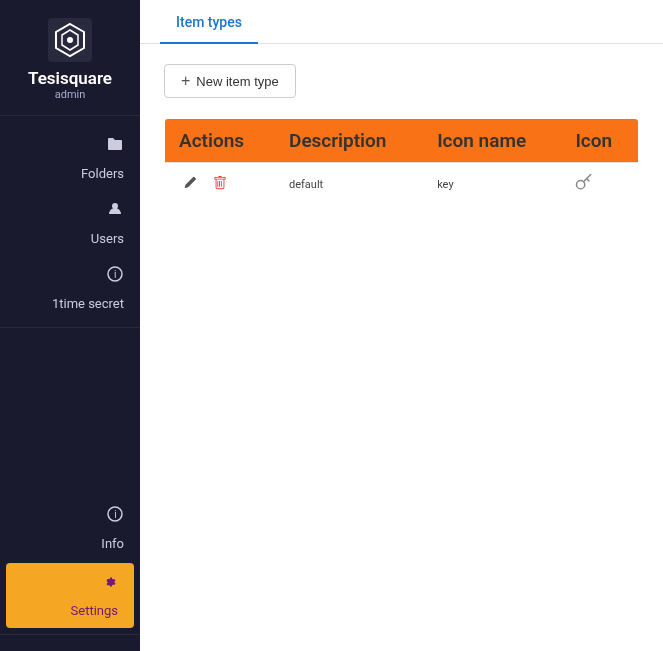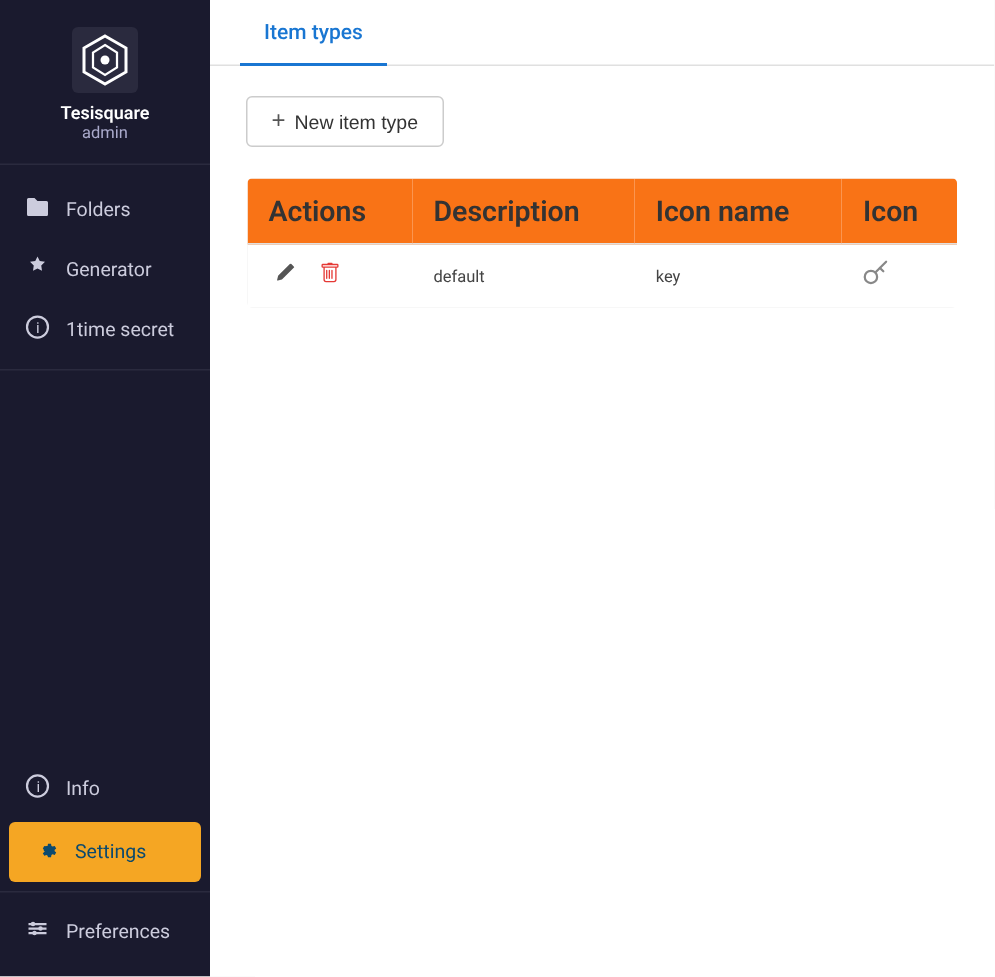--- a/index.html
+++ b/index.html
@@ -24,49 +24,50 @@
     }
 
     .logo-icon {
       width: 44px;
       height: 44px;
       margin-bottom: 6px;
     }
 
     .sidebar-appname {
       color: #ffffff;
-      font-size: 12px;
+      font-size: 17px;
       font-weight: 600;
     }
 
     .sidebar-role {
       color: #aaaacc;
       font-size: 11px;
     }
 
     .sidebar-nav {
       flex: 1;
       padding: 10px 0;
     }
 
     .sidebar-item {
       display: flex;
-      align-items: center;
+      align-items: flex-end;
       gap: 10px;
       padding: 10px 16px;
       color: #ccccdd;
       font-size: 13px;
       cursor: pointer;
       border-radius: 0;
       text-decoration: none;
+      flex-direction: column;
     }
 
     .sidebar-item.active {
       background: #f5a623;
-      color: #0c4a6e;
+      color: #701a75;
       border-radius: 4px;
       margin: 2px 6px;
     }
 
     .sidebar-item .item-icon {
       font-size: 15px;
       width: 18px;
       text-align: center;
       flex-shrink: 0;
     }
@@ -220,24 +221,25 @@
       <span class="item-icon">
         <svg width="16" height="16" viewBox="0 0 16 16" fill="currentColor">
             <path d="M1 3a1 1 0 011-1h4l2 2h6a1 1 0 011 1v8a1 1 0 01-1 1H2a1 1 0 01-1-1V3z"></path>
           </svg>
       </span>
       <span>Folders</span>
     </div>
     <div class="sidebar-item">
       <span class="item-icon">
         <svg width="16" height="16" viewBox="0 0 16 16" fill="currentColor">
-            <path d="M8 1l1.5 3 3.5.5-2.5 2.5.5 3.5L8 9l-3 1.5.5-3.5L3 4.5 6.5 4z"></path>
-          </svg>
-      </span>
-      <span>Generator</span>
+            <circle cx="8" cy="5" r="3"></circle>
+            <path d="M2 13c0-3.314 2.686-6 6-6s6 2.686 6 6"></path>
+          </svg>
+      </span>
+      <span>Users</span>
     </div>
     <div class="sidebar-item">
       <span class="item-icon">
         <svg width="16" height="16" viewBox="0 0 16 16" fill="currentColor">
             <circle cx="8" cy="8" r="7" fill="none" stroke="currentColor" stroke-width="1.5"></circle>
             <text x="7" y="12" font-size="10" fill="currentColor">i</text>
           </svg>
       </span>
       <span>1time secret</span>
     </div>
@@ -260,31 +262,20 @@
       <span class="item-icon">
         <svg width="16" height="16" viewBox="0 0 16 16" fill="currentColor">
             <path d="M8 10a2 2 0 100-4 2 2 0 000 4zm5.33-1.4l1.14-.93-1-1.73-1.4.47a4.5 4.5 0 00-.78-.45L11 4.5H9L8.71 6a4.5 4.5 0 00-.78.45l-1.4-.47-1 1.73 1.14.93A4.57 4.57 0 006.5 9a4.57 4.57 0 00.17.86l-1.14.93 1 1.73 1.4-.47c.24.17.5.32.78.45L9 13.5h2l.29-1.5c.28-.13.54-.28.78-.45l1.4.47 1-1.73-1.14-.93c.1-.28.17-.56.17-.86s-.07-.58-.17-.86z"></path>
           </svg>
       </span>
       <span>Settings</span>
     </div>
 
     <hr class="sidebar-divider">
 
-    <div class="sidebar-item">
-      <span class="item-icon">
-        <svg width="16" height="16" viewBox="0 0 16 16" fill="currentColor">
-            <path d="M2 5h12M2 8h12M2 11h12" stroke="currentColor" stroke-width="1.5" fill="none"></path>
-            <circle cx="5" cy="5" r="1.5" fill="currentColor"></circle>
-            <circle cx="10" cy="8" r="1.5" fill="currentColor"></circle>
-            <circle cx="6" cy="11" r="1.5" fill="currentColor"></circle>
-          </svg>
-      </span>
-      <span>Preferences</span>
-    </div>
   </div>
 </aside>
 
 <main class="main-content">
 
   <div class="tabs-bar">
     <div class="tab active">
       <span>Item types</span>
     </div>
   </div>

